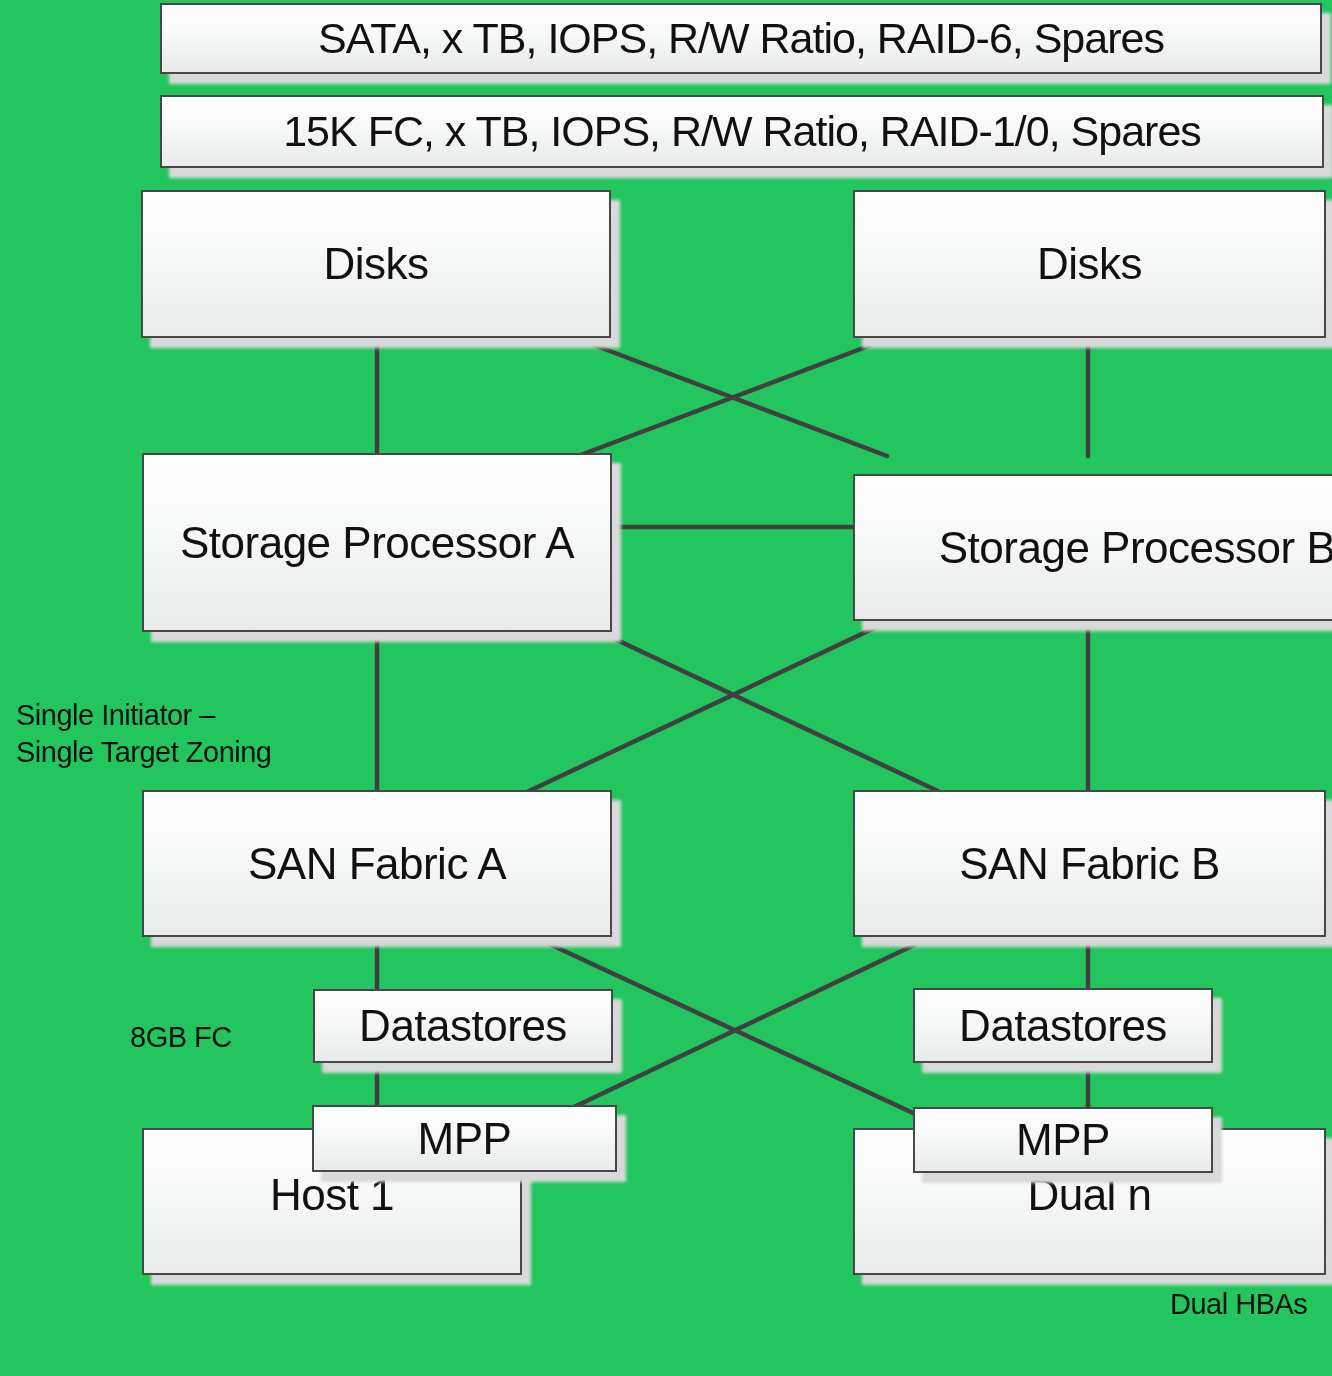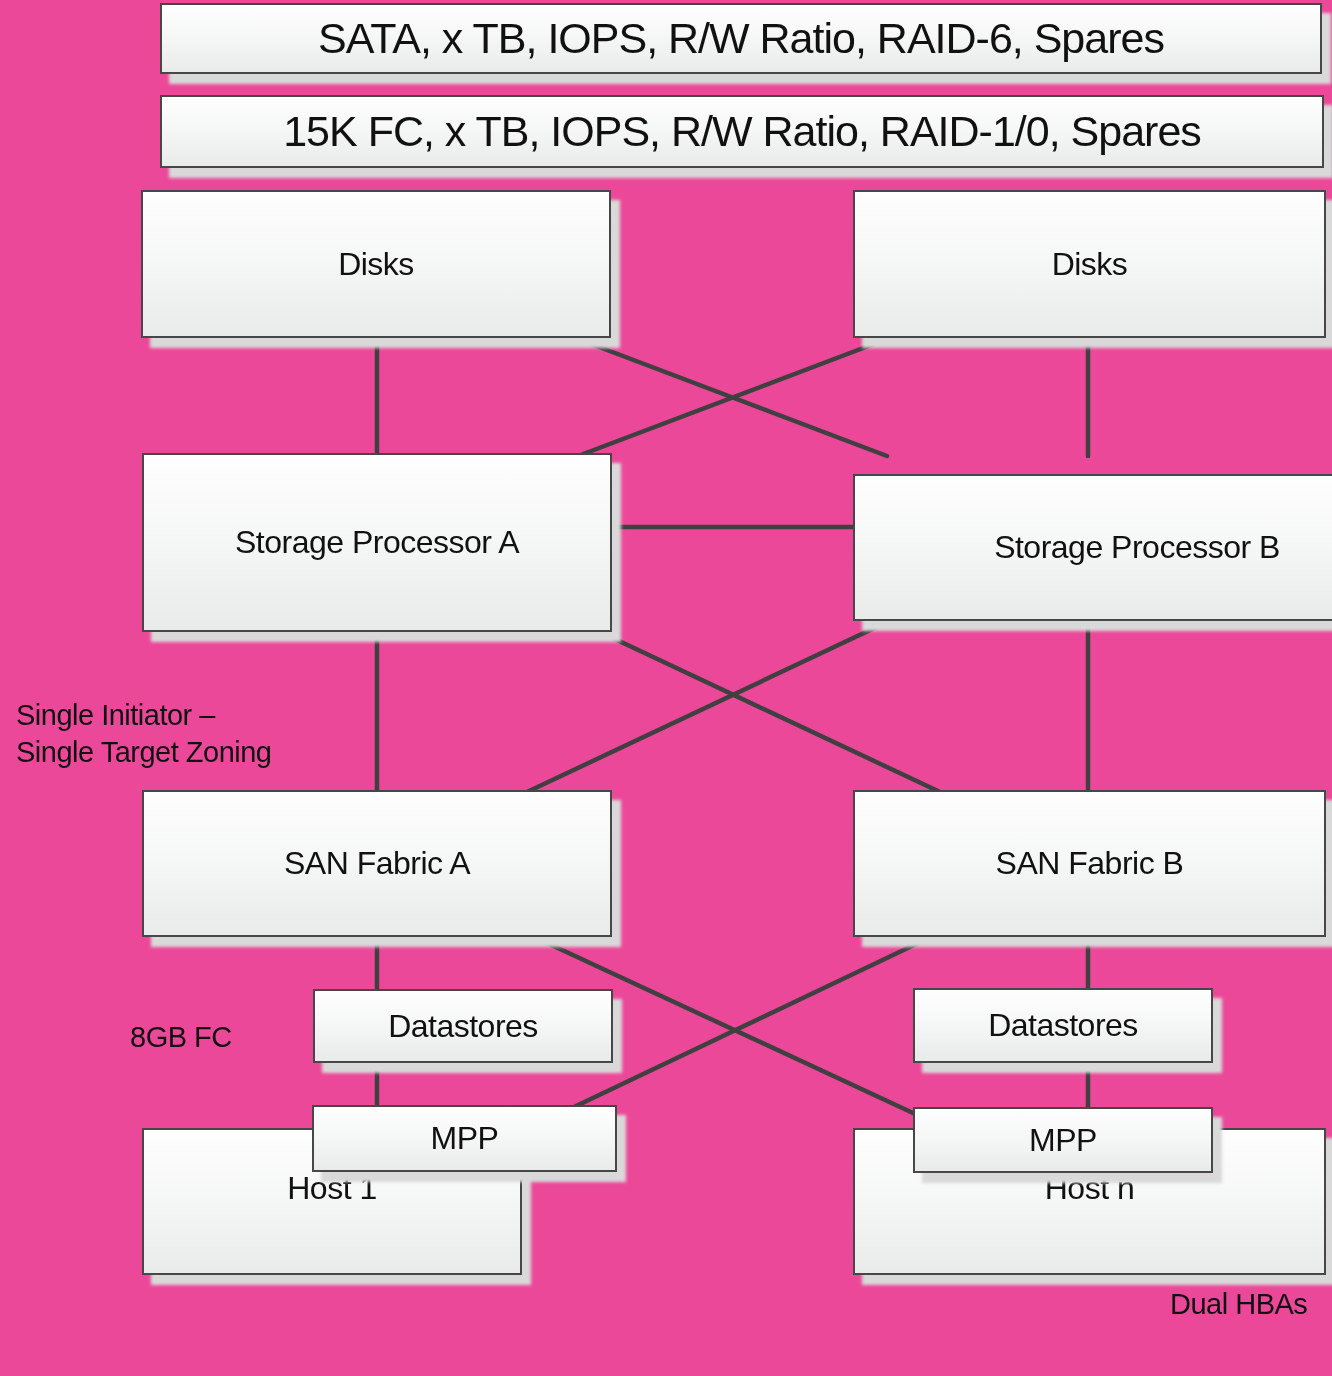--- a/index.html
+++ b/index.html
@@ -5,41 +5,41 @@
   html, body {
     margin: 0;
     padding: 0;
     background: #ffffff;
     font-family: "Liberation Sans", sans-serif;
   }
   #stage {
     position: relative;
     width: 1332px;
     height: 1376px;
-    background: #ec4899;
+    background: #22c55e;
     overflow: hidden;
     color: #111;
   }
   #connector-layer {
     position: absolute;
     left: 0; top: 0;
     width: 1332px;
     height: 1376px;
     z-index: 0;
   }
   .node {
     position: absolute;
     box-sizing: border-box;
     border: 2px solid #474747;
     background: linear-gradient(180deg, #fefefe 0%, #f6f7f7 45%, #e9ebeb 100%);
     box-shadow: 9px 10px 3px #d9d9d9;
     display: flex;
     align-items: center;
     justify-content: center;
-    font-size: 32px;
+    font-size: 44px;
     letter-spacing: -0.5px;
     color: #111;
     z-index: 1;
     white-space: nowrap;
   }
   .banner {
     font-size: 43px;
     letter-spacing: -1px;
   }
   .mpp {
@@ -101,21 +101,21 @@
   <div class="node" style="left:141px; top:190px; width:470px; height:148px;">Disks</div>
   <div class="node" style="left:853px; top:190px; width:473px; height:148px;">Disks</div>
 
   <div class="node" style="left:142px; top:453px; width:470px; height:179px;">Storage Processor A</div>
   <div class="node" style="left:853px; top:474px; width:568px; height:147px;">Storage Processor B</div>
 
   <div class="node" style="left:142px; top:790px; width:470px; height:147px;">SAN Fabric A</div>
   <div class="node" style="left:853px; top:790px; width:473px; height:147px;">SAN Fabric B</div>
 
   <div class="node host" style="left:142px; top:1128px; width:380px; height:147px;">Host 1</div>
-  <div class="node host" style="left:853px; top:1128px; width:473px; height:147px;">Host n</div>
+  <div class="node host" style="left:853px; top:1128px; width:473px; height:147px;">Dual n</div>
 
   <div class="node" style="left:313px; top:989px; width:300px; height:74px;">Datastores</div>
   <div class="node" style="left:913px; top:988px; width:300px; height:75px;">Datastores</div>
 
   <div class="node mpp" style="left:312px; top:1105px; width:305px; height:67px;">MPP</div>
   <div class="node mpp" style="left:913px; top:1107px; width:300px; height:66px;">MPP</div>
 
   <div class="annotation centered" style="left:0px; top:697px; width:296px; line-height:37px;">
     <div>Single Initiator –</div>
     <div>Single Target Zoning</div>

